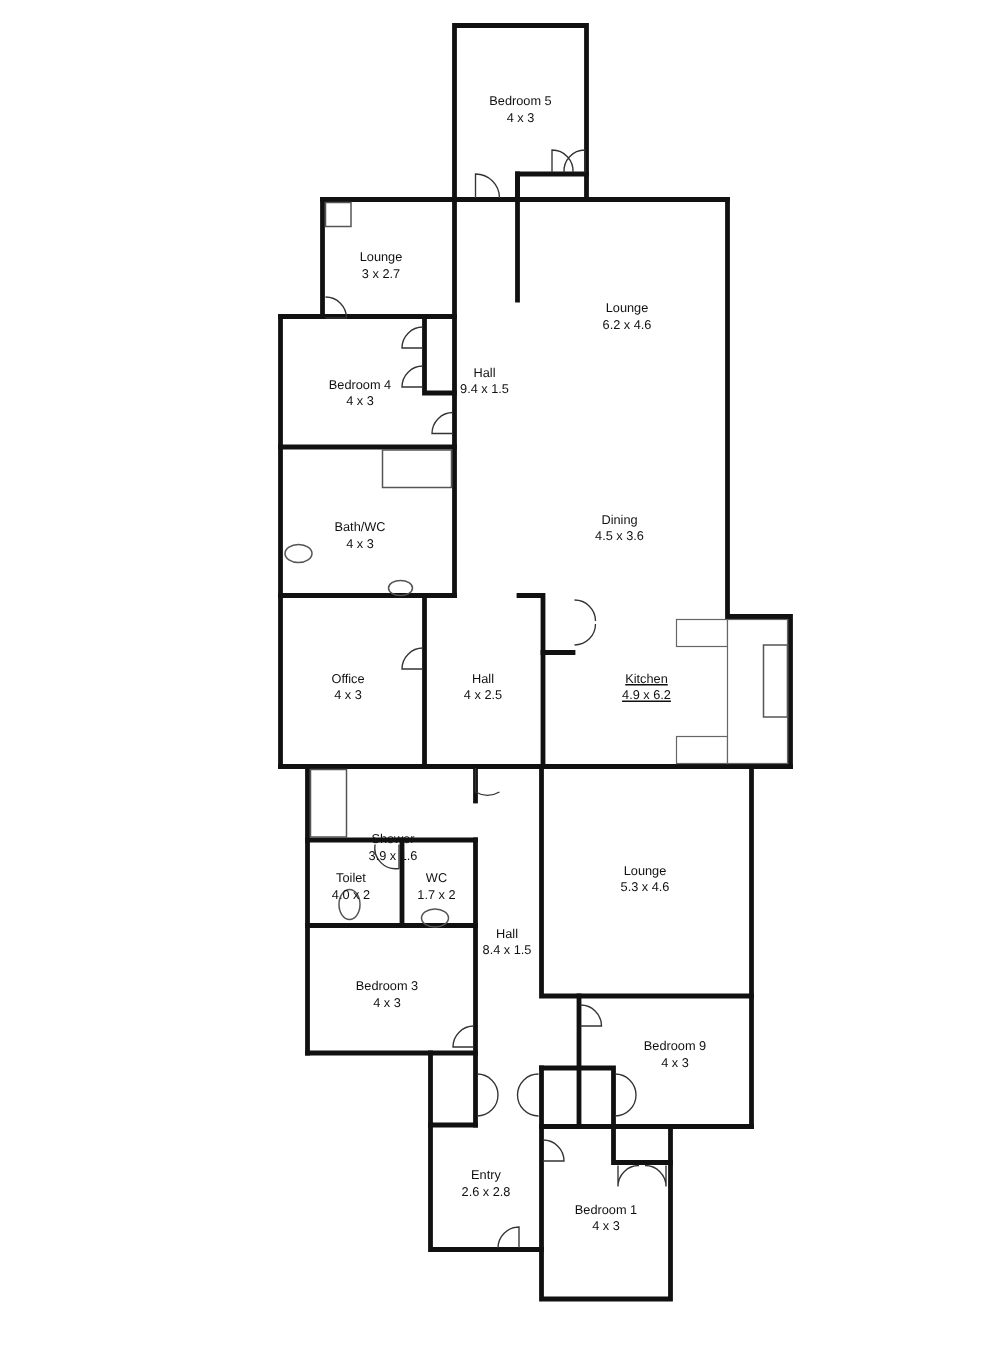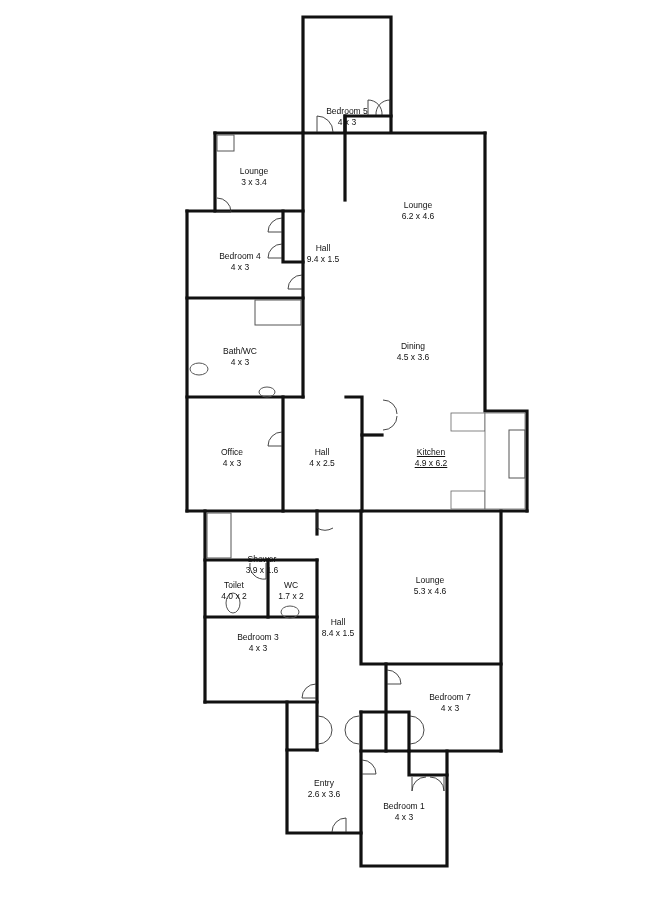--- a/index.html
+++ b/index.html
@@ -83,27 +83,27 @@
   <path class="door" d="M316 684 A14 14 0 0 0 302 698 L316 698"></path>
   <path class="door" d="M387 670 A14 14 0 0 1 401 684 L387 684"></path>
   <path class="door" d="M318 716 A14 14 0 0 1 332 730 M318 744 A14 14 0 0 0 332 730"></path>
   <path class="door" d="M359 716 A14 14 0 0 0 345 730 M359 744 A14 14 0 0 1 345 730"></path>
   <path class="door" d="M410 716 A14 14 0 0 1 424 730 M410 744 A14 14 0 0 0 424 730"></path>
   <path class="door" d="M362 760 A14 14 0 0 1 376 774 L362 774"></path>
   <path class="door" d="M412 777 L412 791 A14 14 0 0 1 426 777 M444 777 L444 791 A14 14 0 0 0 430 777"></path>
   <path class="door" d="M332 832 A14 14 0 0 1 346 818 L346 832"></path>
 </svg>
 
-<div class="label" style="left:347px;top:62px;margin-top:44px;">
+<div class="label" style="left:347px;top:62px;">
     <div>Bedroom 5</div>
     <div>4 x 3</div>
   </div>
 <div class="label" style="left:254px;top:166px;">
     <div>Lounge</div>
-    <div>3 x 3.4</div>
+    <div>3 x 2.7</div>
   </div>
 <div class="label" style="left:418px;top:200px;">
     <div>Lounge</div>
     <div>6.2 x 4.6</div>
   </div>
 <div class="label" style="left:240px;top:251px;">
     <div>Bedroom 4</div>
     <div>4 x 3</div>
   </div>
 <div class="label" style="left:323px;top:243px;">
@@ -143,28 +143,28 @@
     <div>4.0 x 2</div>
   </div>
 <div class="label" style="left:291px;top:580px;">
     <div>WC</div>
     <div>1.7 x 2</div>
   </div>
 <div class="label" style="left:338px;top:617px;">
     <div>Hall</div>
     <div>8.4 x 1.5</div>
   </div>
-<div class="label" style="left:258px;top:632px;text-align:center;">
+<div class="label" style="left:258px;top:652px;text-align:center;">
     <div>Bedroom 3</div>
     <div>4 x 3</div>
   </div>
 <div class="label" style="left:450px;top:692px;">
-    <div>Bedroom 7</div>
+    <div>Bedroom 9</div>
     <div>4 x 3</div>
   </div>
 <div class="label" style="left:324px;top:778px;">
     <div>Entry</div>
-    <div>2.6 x 3.6</div>
+    <div>2.6 x 2.8</div>
   </div>
 <div class="label" style="left:404px;top:801px;">
     <div>Bedroom 1</div>
     <div>4 x 3</div>
   </div>
 
 </body></html>

